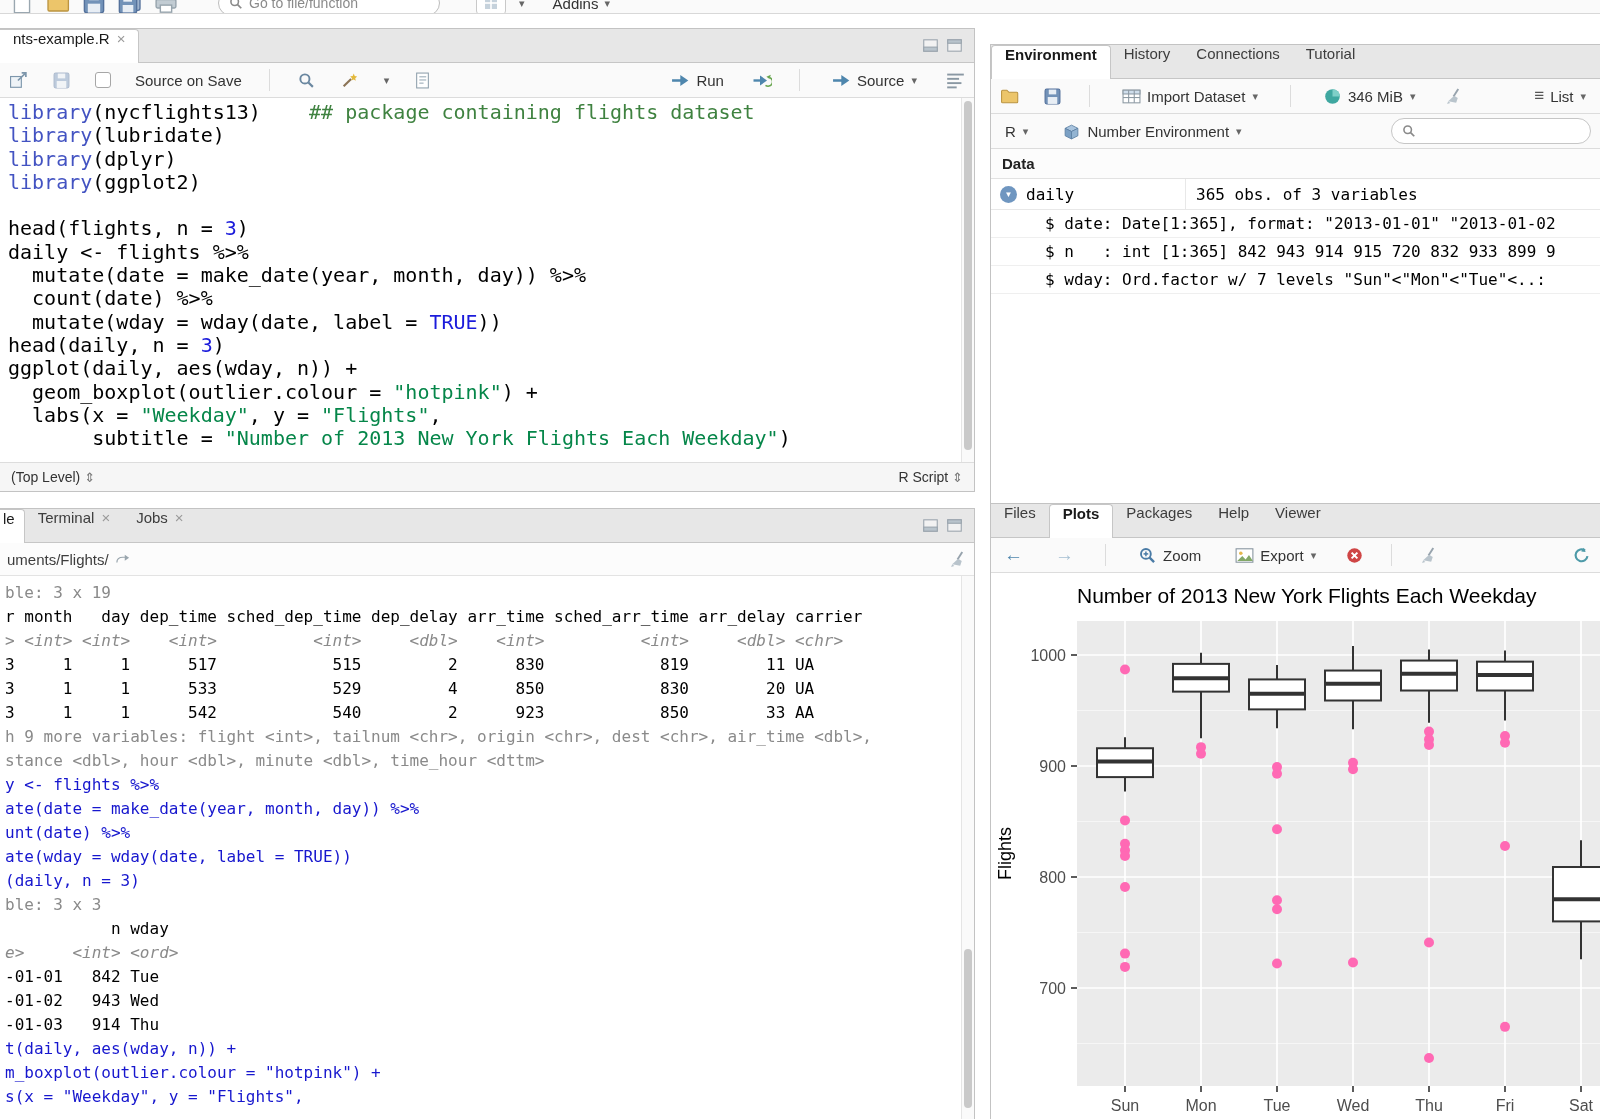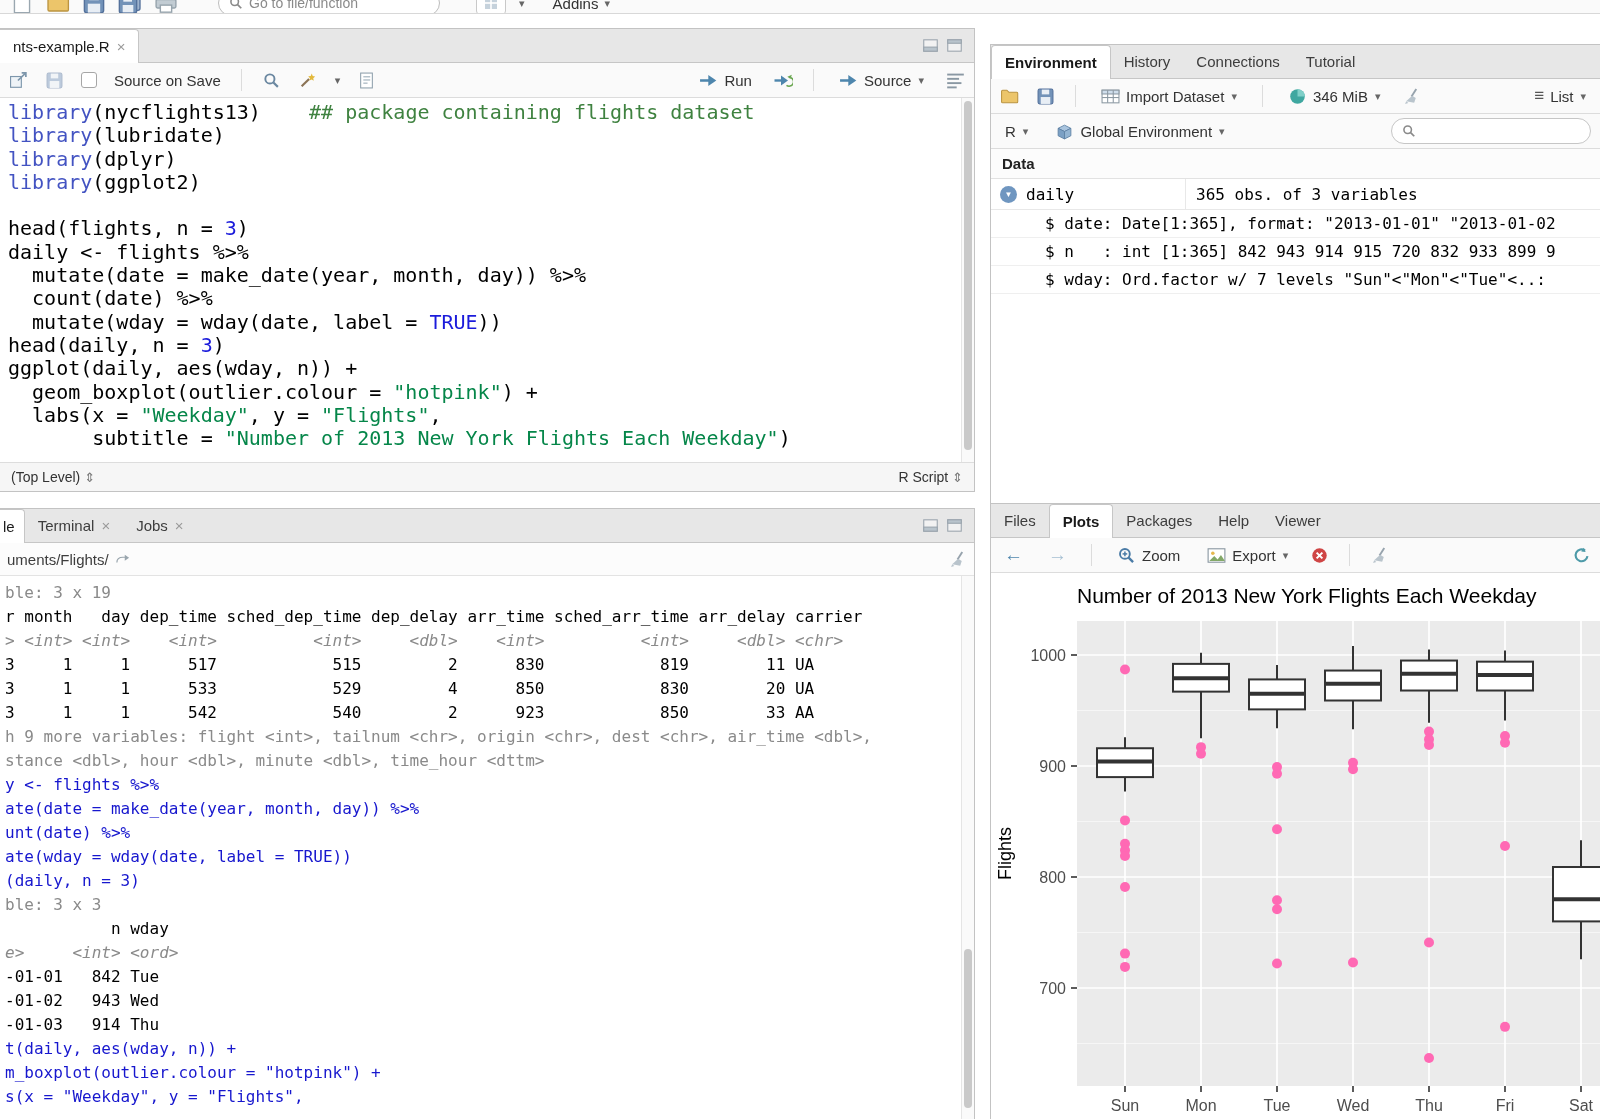--- a/index.html
+++ b/index.html
@@ -20,32 +20,32 @@
 
   
   .pane { position:absolute; background:#fff; border:1px solid #C3C3C3; display:flex; flex-direction:column; overflow:hidden; }
   #source-pane  { left:0;    top:28px;  width:975px; height:464px; border-left:none; }
   #console-pane { left:0;    top:508px; width:975px; height:616px; border-left:none; border-bottom:none; }
   #env-pane     { left:990px; top:44px;  width:610px; height:464px; border-right:none; }
   #plots-pane   { left:990px; top:503px; width:610px; height:616px; border-right:none; border-bottom:none; }
 
   
   .tabbar { height:34px; background:#E7E7E7; border-bottom:1px solid #C6C6C6; display:flex; align-items:stretch; flex:none; }
-  .tab { display:flex; align-items:center; gap:7px; padding:0 13px; font-size:15px; color:#3d3d3d; white-space:nowrap; }
+  .tab { display:flex; gap:7px; padding:0 13px; font-size:15px; color:#3d3d3d; white-space:nowrap; }
   .tab.active { background:#fff; border:1px solid #C6C6C6; border-bottom:none; border-radius:4px 4px 0 0;
                 margin-bottom:-1px; color:#1a1a1a; font-weight:600; z-index:2; }
   .tab.plain-active { font-weight:400; }
   .tab.cutleft { border-left:none; border-top-left-radius:0; }
   .tab.partial { padding:0 9px 0 3px; }
   .tab .x { color:#9a9a9a; font-size:15px; font-weight:400; }
   .winbtns { margin-left:auto; display:flex; gap:9px; align-items:center; padding-right:12px; }
 
   
   .toolbar { height:35px; background:#FAFAFA; border-bottom:1px solid #DCDCDC; display:flex; align-items:center;
-             gap:17px; padding:12px 9px; flex:none; font-size:15px; color:#333; white-space:nowrap; }
+             gap:24px; padding:12px 9px; flex:none; font-size:15px; color:#333; white-space:nowrap; }
   .sep { width:1px; height:22px; background:#DCDCDC; margin:0 3px; flex:none; }
   .spacer { flex:1; }
   .tb-btn { display:flex; align-items:center; gap:6px; padding:3px 5px; border-radius:3px; }
   .dd { font-size:11px; color:#666; margin-left:1px; }
   .cb { width:16px; height:16px; border:1px solid #A6A6A6; border-radius:3px; background:#fff; flex:none; }
   .lbl { color:#333; }
   .ic { display:inline-flex; width:19px; height:17px; align-items:center; justify-content:center; flex:none; }
   .ic svg { width:100%; height:100%; }
   .ic.sm { width:14px; height:14px; }
   .ic.win { width:15px; height:13px; }
@@ -408,21 +408,21 @@
         <span class="dd">▾</span>
       </div>
       <div class="tb-btn">
         <span class="ic">
             <svg viewBox="0 0 16 16">
               <path d="M2 5 L8 2 L14 5 L8 8 Z" fill="#a9c4de" stroke="#5c7fa3" stroke-width="0.8"></path>
               <path d="M2 5 L8 8 L8 15 L2 12 Z" fill="#7ba0c4" stroke="#5c7fa3" stroke-width="0.8"></path>
               <path d="M14 5 L8 8 L8 15 L14 12 Z" fill="#93b4d2" stroke="#5c7fa3" stroke-width="0.8"></path>
             </svg>
           </span>
-        <span>Global Environment</span>
+        <span>Number Environment</span>
         <span class="dd">▾</span>
       </div>
       <div class="spacer"></div>
       <div class="searchbox">
         <span class="ic sm">
             <svg viewBox="0 0 16 16">
               <circle cx="6.5" cy="6.5" r="4.3" fill="none" stroke="#8a8a8a" stroke-width="1.8"></circle>
               <line x1="9.8" y1="9.8" x2="14" y2="14" stroke="#8a8a8a" stroke-width="2"></line>
             </svg>
           </span>

